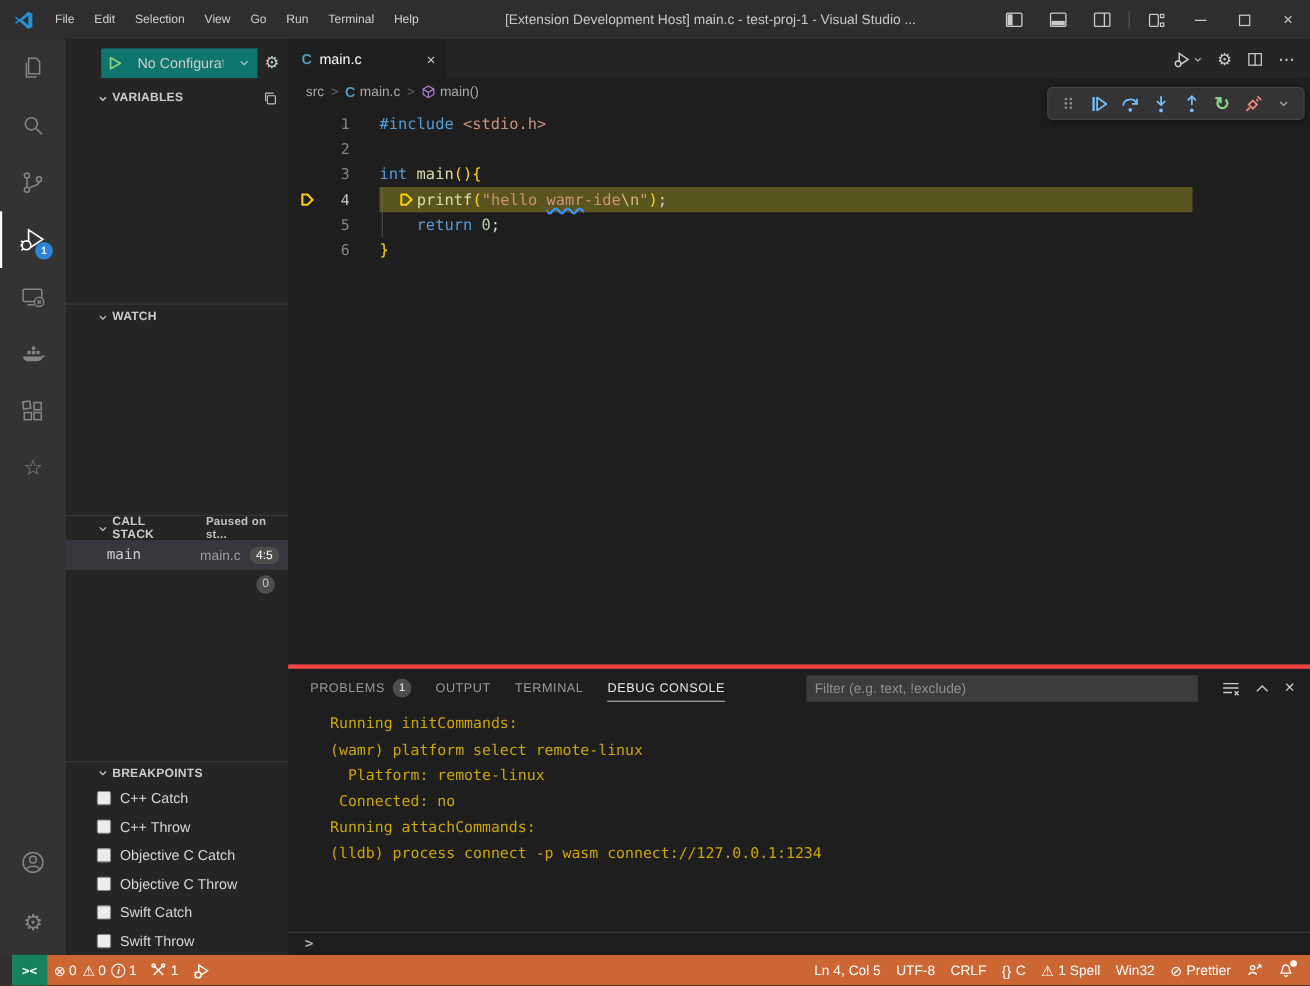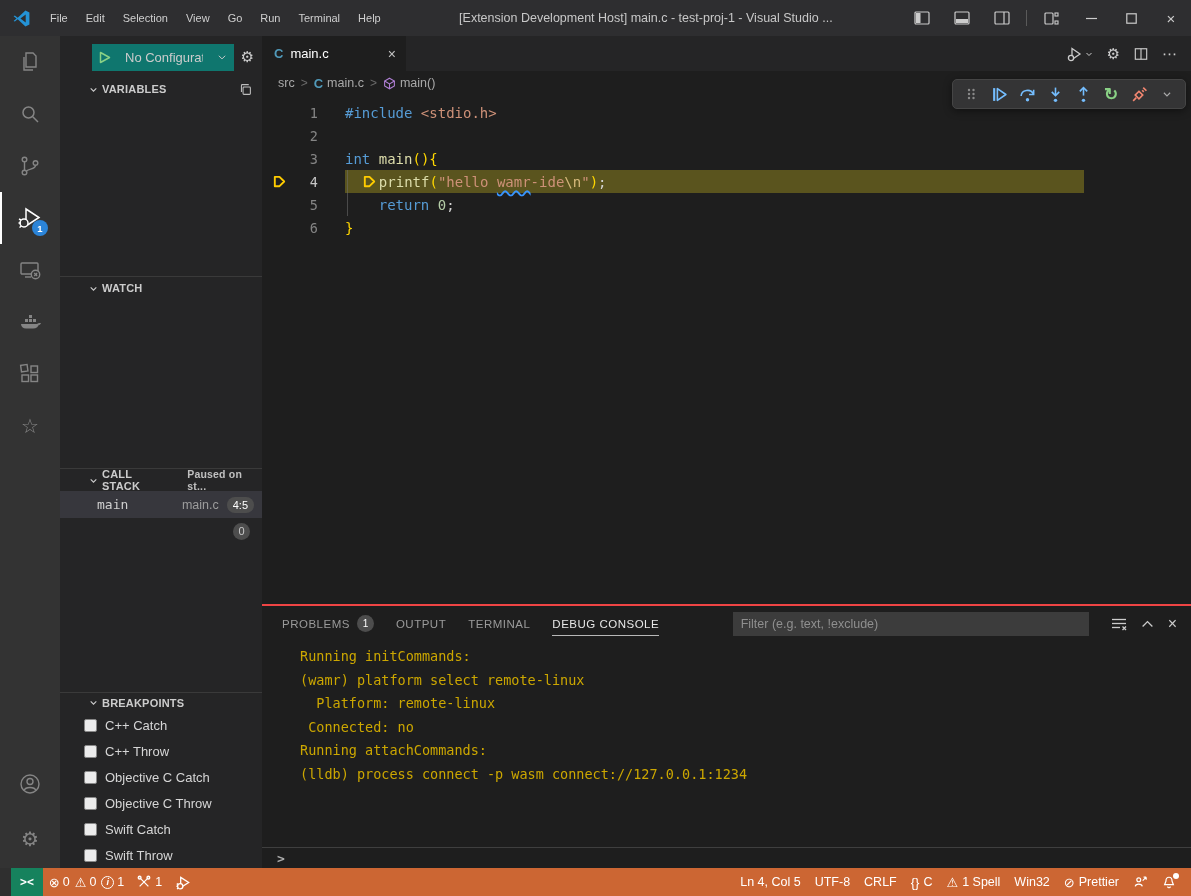--- a/index.html
+++ b/index.html
@@ -44,21 +44,21 @@
   .sec-header .hdr-action { margin-left:auto; margin-right:10px; color:#bdbdbd; }
   .paused-text { margin-left:12px; font-size:10.5px; color:#c0c0c0; }
   .tree-item { height:26px; display:flex; align-items:center; gap:5px; padding-left:20px; font-weight:700; color:#cccccc; }
   .tree-item.selected { background:#0a58ab; outline:1px solid #47a0e8; outline-offset:-1px; color:#ffffff; }
   .frame-row { height:27px; background:#37373d; display:flex; align-items:center; padding:0 8px 0 37px; }
   .frame-name { font-family:"DejaVu Sans Mono",monospace; font-size:13px; color:#d0d0d0; }
   .frame-file { margin-left:auto; color:#9d9d9d; font-size:12.5px; }
   .frame-pos { margin-left:8px; background:#4d4d4d; color:#ffffff; font-size:11px; border-radius:9px; padding:2px 6px; }
   .session-row { height:26px; display:flex; align-items:center; justify-content:flex-end; padding-right:12px; }
   .session-badge { width:17px; height:17px; border-radius:50%; background:#4d4d4d; color:#c8c8c8; font-size:11px; display:flex; align-items:center; justify-content:center; }
-  .bp-item { height:26px; display:flex; align-items:center; gap:8px; padding-left:9px; color:#d6d6d6;margin-left:15px; }
+  .bp-item { height:26px; display:flex; align-items:center; gap:8px; padding-left:28px; color:#d6d6d6; }
   .bp-check { width:13px; height:13px; background:#ececec; border:1px solid #888; border-radius:2px; flex-shrink:0; }
 
   
   .editor-col { flex:1; display:flex; flex-direction:column; position:relative; min-width:0; }
   .tabbar { height:35px; background:#252526; display:flex; align-items:stretch; }
   .tab { width:144px; background:#1e1e1e; display:flex; align-items:center; gap:7px; padding:0 10px 0 12px; color:#ffffff; font-size:13px; }
   .c-icon { color:#519aba; font-weight:700; font-size:13px; }
   .tab-close { margin-left:auto; color:#c5c5c5; font-size:14px; }
   .editor-actions { margin-left:auto; display:flex; align-items:center; gap:14px; padding-right:14px; color:#cccccc; }
   .editor-actions .ea { display:flex; align-items:center; gap:2px; }
@@ -78,21 +78,21 @@
   .tok.fn { color:#dcdcaa; } .tok.num { color:#b5cea8; } .tok.br { color:#ffd700; } .tok.pl { color:#d4d4d4; }
   .tok.sq { text-decoration:underline; text-decoration-style:wavy; text-decoration-color:#3794ff; text-decoration-thickness:1.5px; text-underline-offset:3px; }
   .inline-arrow { margin-right:2px; }
 
   
   .debug-toolbar { position:absolute; top:43px; right:5px; height:30px; background:#343435; border:1px solid #454545; border-radius:5px; box-shadow:0 2px 8px rgba(0,0,0,0.45); display:flex; align-items:center; padding:0 6px; gap:4px; z-index:20; }
   .dt-btn { width:24px; height:24px; display:flex; align-items:center; justify-content:center; }
   .restart-glyph { color:#89d185; font-size:17px; font-weight:700; line-height:1; }
 
   
-  .panel { height:264px; background:#1e1e1e; border-top:2px solid #ef4444; display:flex; flex-direction:column; }
+  .panel { height:264px; background:#1e1e1e; border-top:4px solid #ef4444; display:flex; flex-direction:column; }
   .panel-bar { height:35px; display:flex; align-items:center; gap:22px; padding:0 14px 0 20px; flex-shrink:0; }
   .panel-tab { display:flex; align-items:center; gap:7px; font-size:11.5px; letter-spacing:0.5px; color:#9a9a9a; padding:6px 0 5px; border-bottom:1px solid transparent; }
   .panel-tab.active { color:#e7e7e7; border-bottom-color:#b8b8b8; }
   .ptab-badge { width:17px; height:17px; border-radius:50%; background:#4d4d4d; color:#ffffff; font-size:10px; display:flex; align-items:center; justify-content:center; letter-spacing:0; }
   .panel-filter { margin-left:auto; width:356px; height:24px; background:#3c3c3c; border:none; outline:none; color:#cccccc; font-size:12.5px; padding:0 8px; font-family:"Liberation Sans",sans-serif; }
   .panel-filter::placeholder { color:#8f8f8f; }
   .panel-icons { display:flex; align-items:center; gap:14px; color:#cccccc; }
   .console { flex:1; padding:4px 0 0 38px; font-family:"DejaVu Sans Mono",monospace; font-size:13.5px; line-height:23.5px; color:#cca700; white-space:pre; overflow:hidden; }
   .prompt-row { height:21px; border-top:1px solid #3f3f3f; display:flex; align-items:center; padding-left:15px; color:#aeaeae; font-family:"DejaVu Sans Mono",monospace; font-weight:700; font-size:13px; }
 

